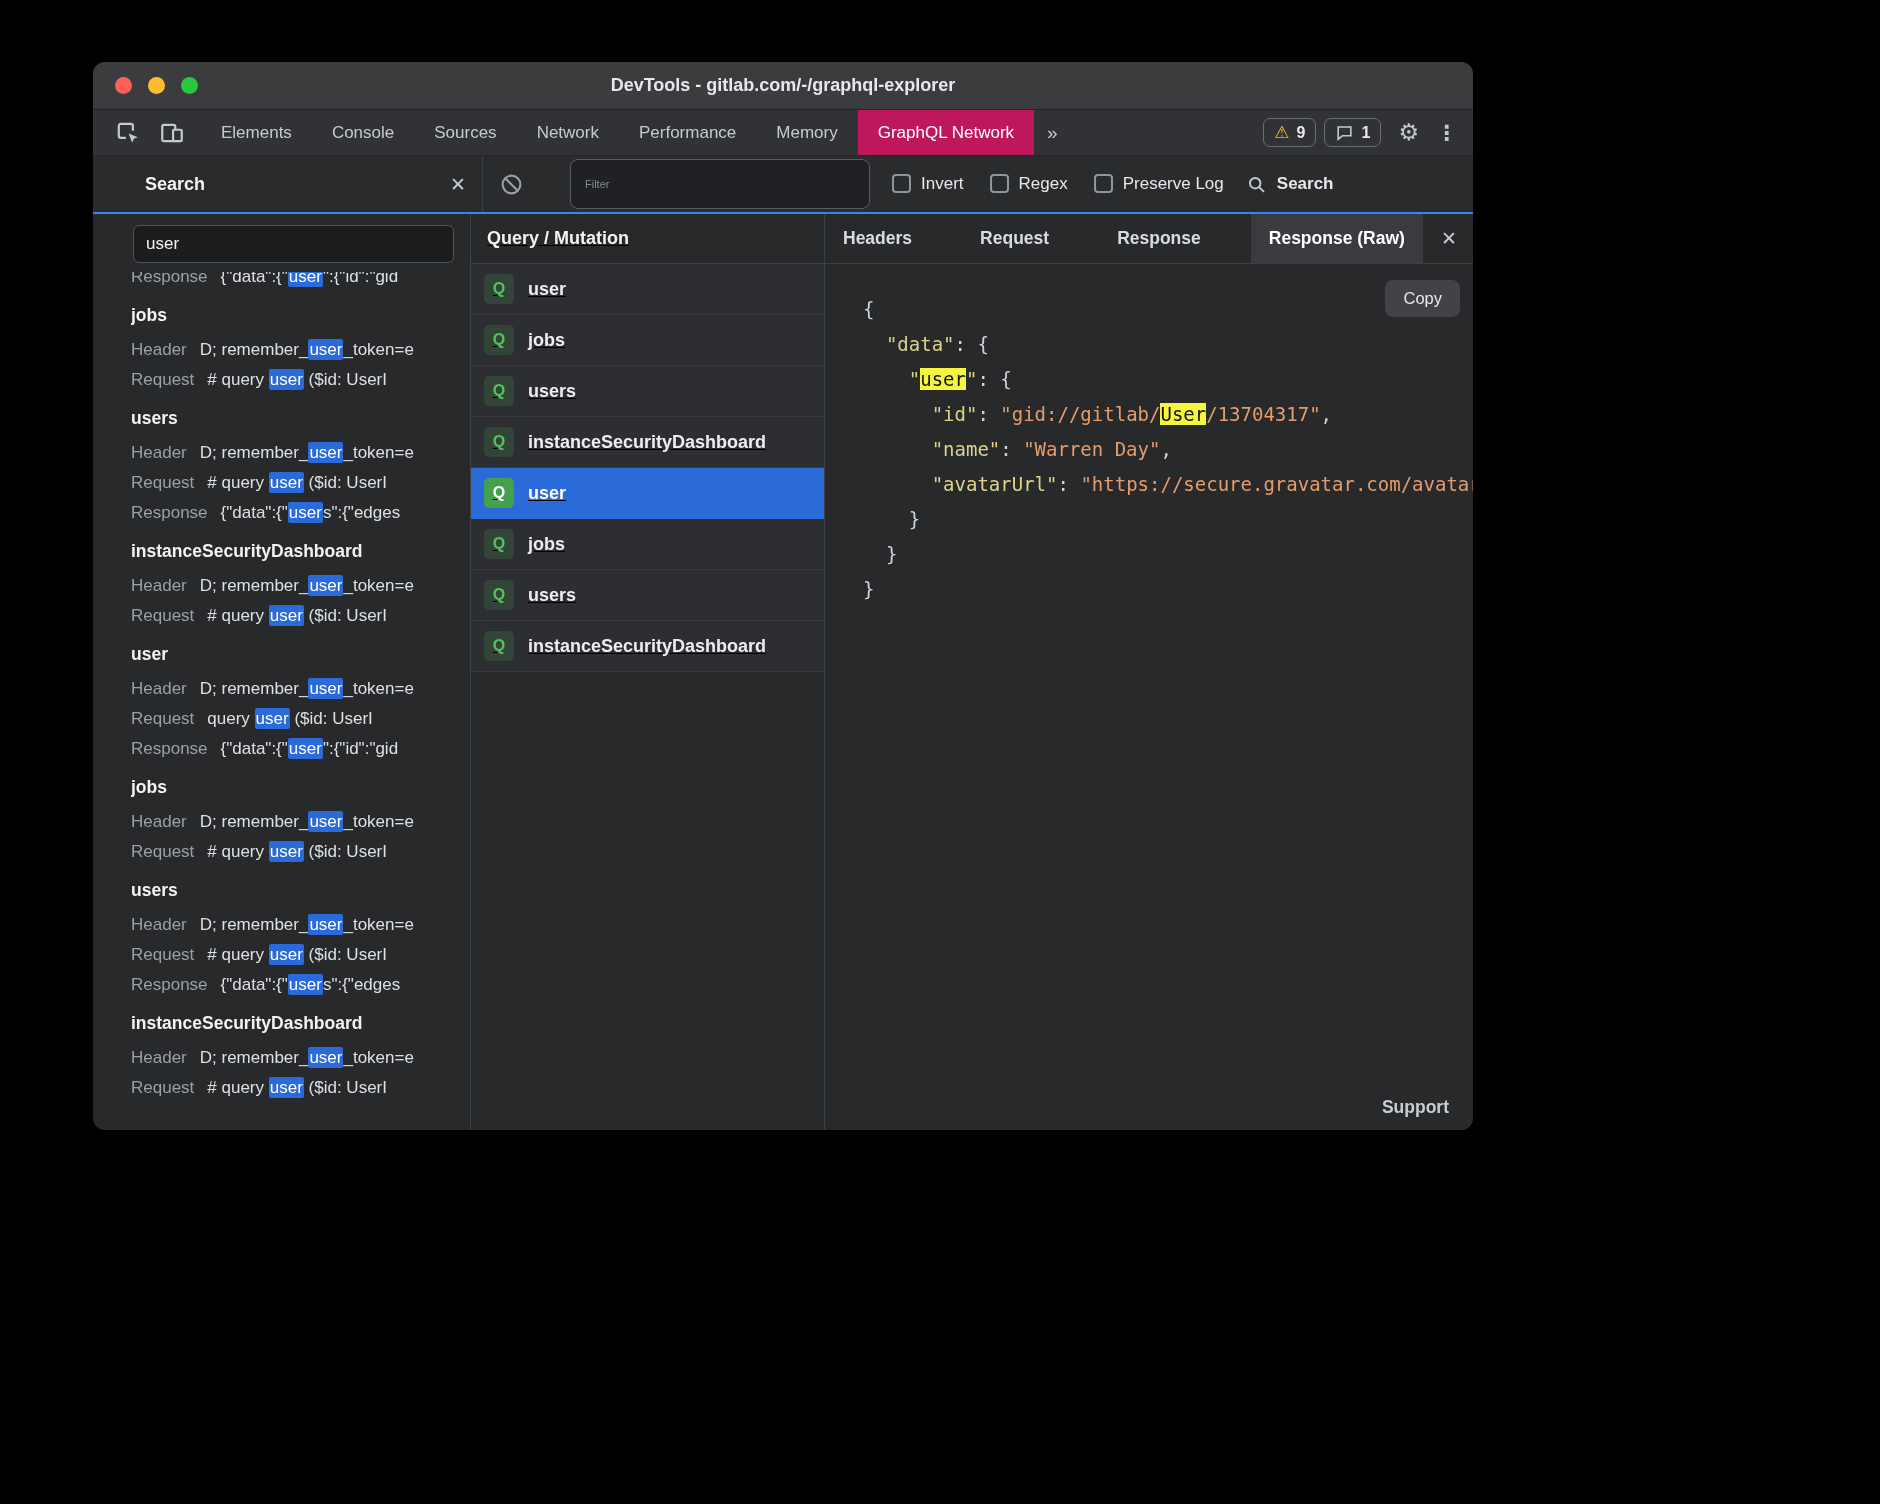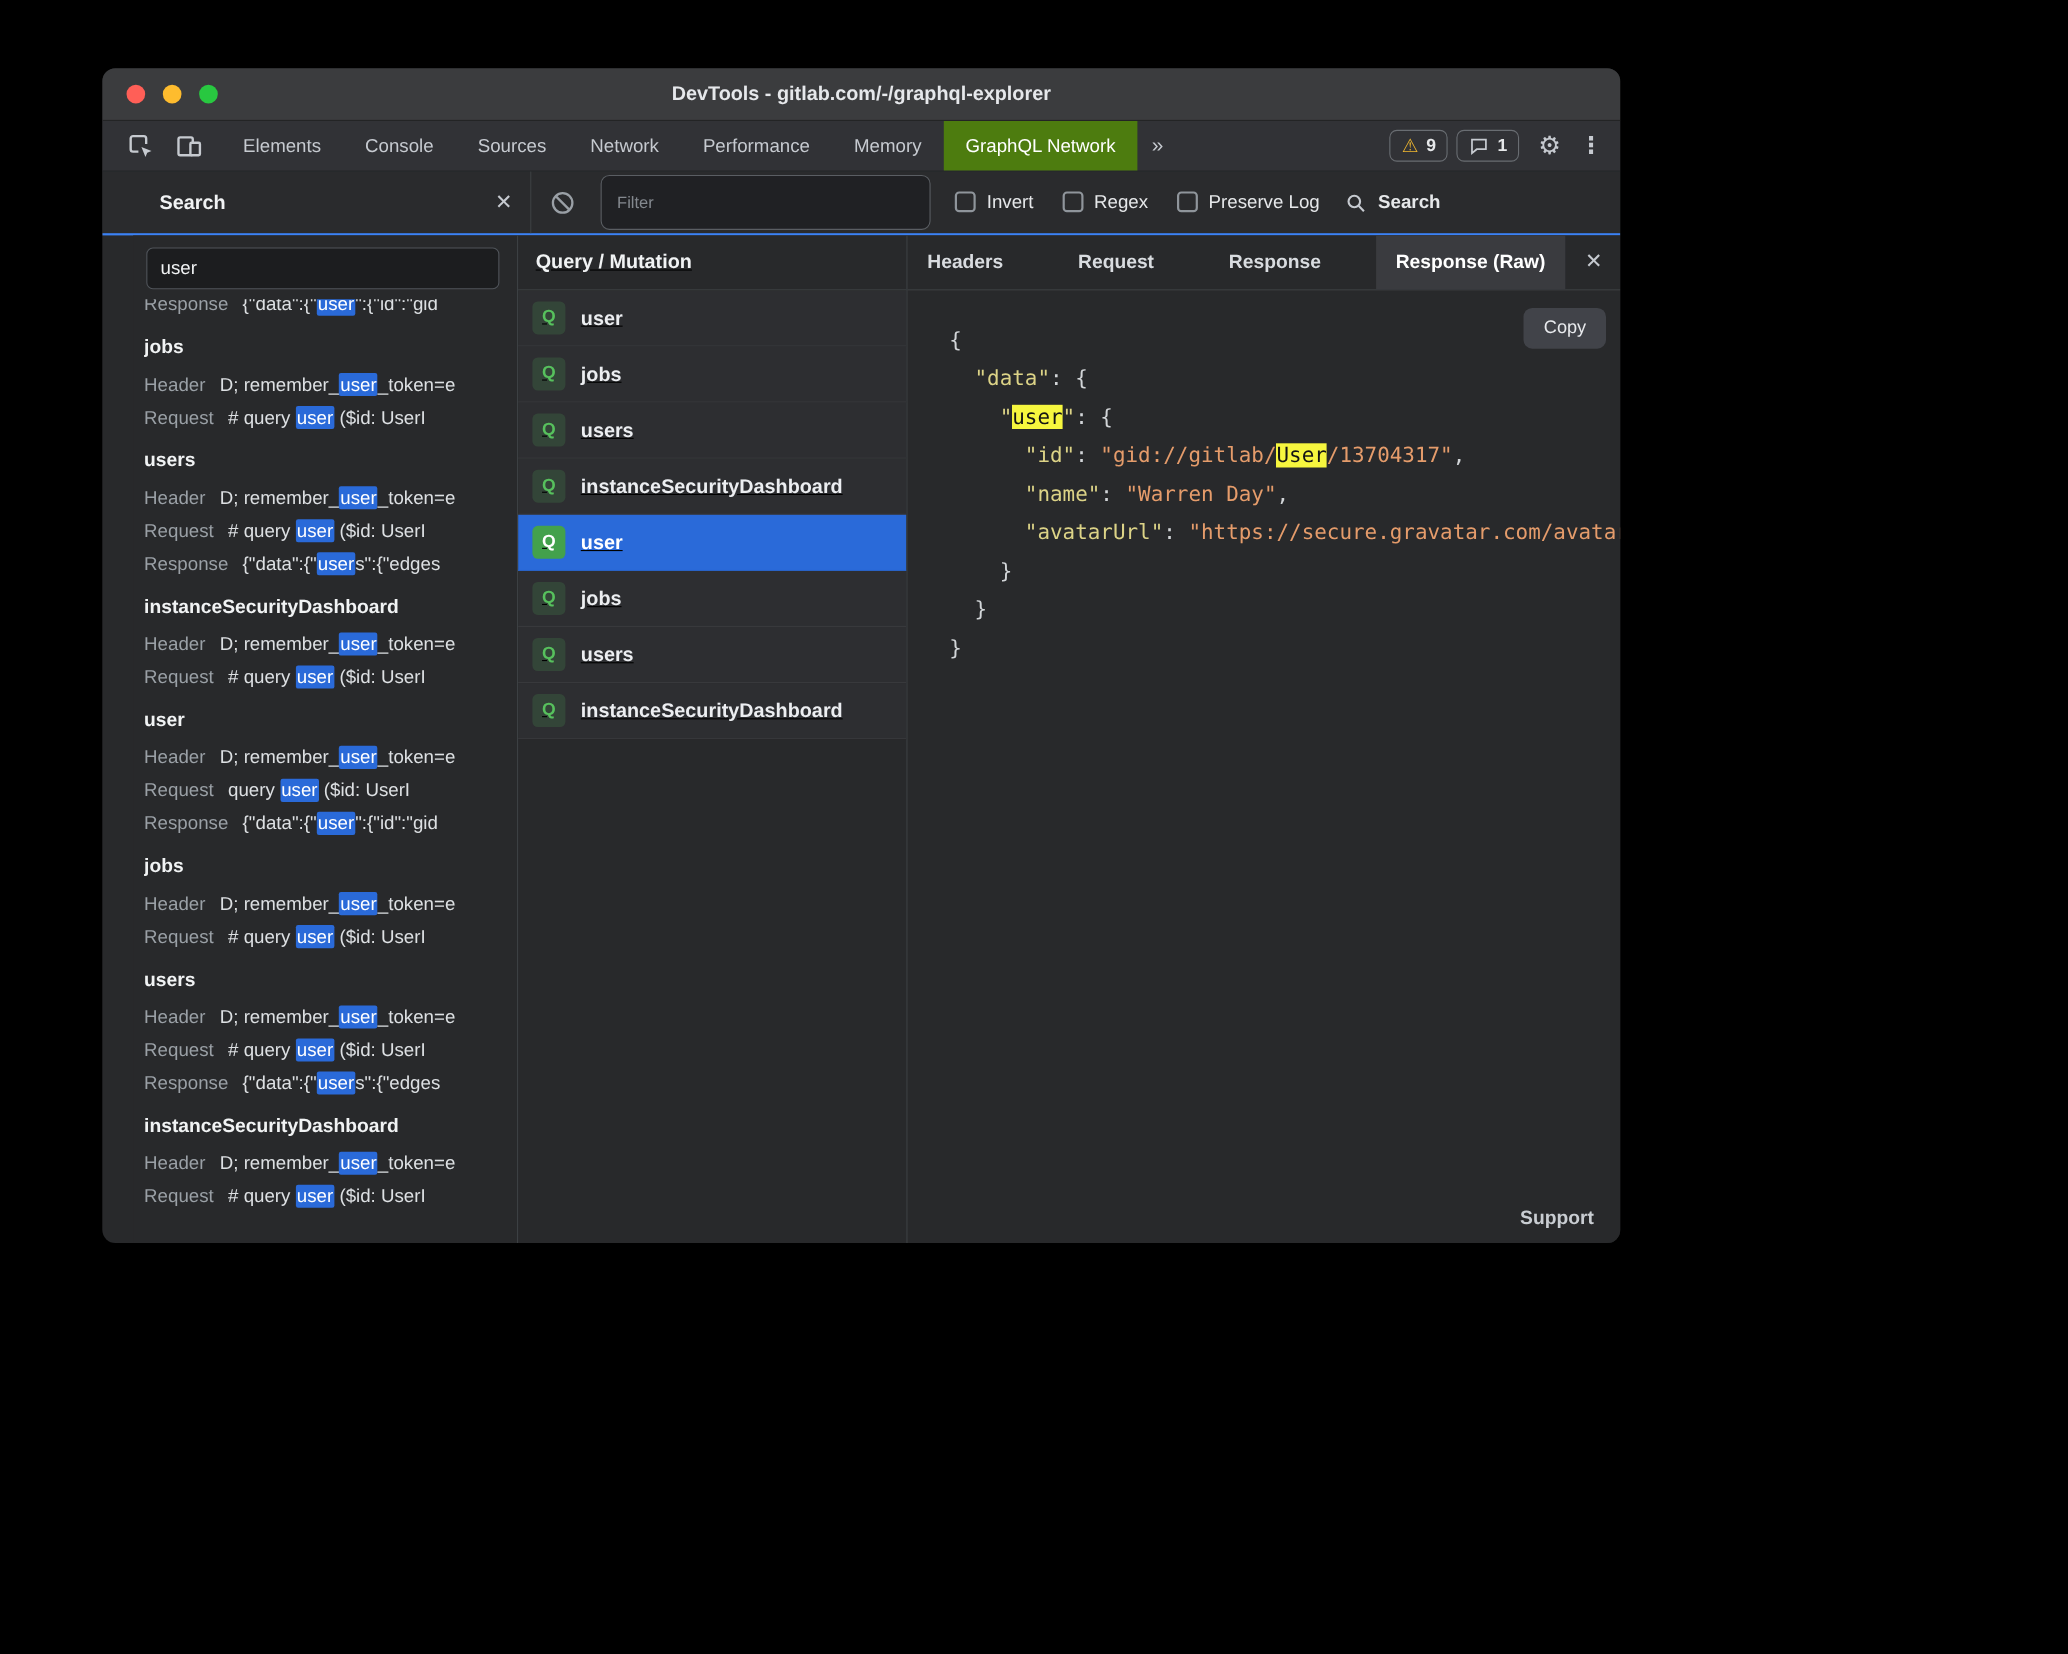--- a/index.html
+++ b/index.html
@@ -35,42 +35,42 @@
 
   
   .tabbar {
     flex: 0 0 46px; background: #313236; display: flex; align-items: stretch;
     border-bottom: 1px solid #242527;
   }
   .tb-icons { display: flex; align-items: center; gap: 18px; padding: 0 16px 0 22px; }
   .tb-icon { display: flex; align-items: center; }
   .dt-tabs { display: flex; align-items: stretch; }
   .dt-tab { display: flex; align-items: center; padding: 0 20px; font-size: 17px; color: #c6cad0; white-space: nowrap; }
-  .dt-tab.active { background: #4d7c0f; color: #fff; }
+  .dt-tab.active { background: #be185d; color: #fff; }
   .overflow { display: flex; align-items: center; padding: 0 13px; color: #c6cad0; font-size: 19px; }
   .tb-right { margin-left: auto; display: flex; align-items: center; gap: 17px; padding-right: 16px; }
   .badge-group { display: flex; gap: 8px; }
   .badge {
     display: flex; align-items: center; gap: 7px; border: 1px solid #696d72;
     border-radius: 7px; padding: 4px 10px; color: #e6e8ea; font-size: 16px; font-weight: 600;
   }
   .warn-glyph { color: var(--warning-yellow, #f0b72f); font-size: 17px; line-height: 1; }
   .tb-glyph { color: #c6cad0; font-size: 23px; line-height: 1; }
   .tb-glyph.kebab { font-size: 21px; font-weight: 700; }
 
   
   .toolbar-row { flex: 0 0 58px; display: flex; align-items: stretch; background: #2a2b2d; border-bottom: 2px solid #3b82f6; padding-left: 40px; }
   .search-head { width: 350px; flex: 0 0 350px; border-right: 1px solid #3c4043; display: flex; align-items: center; padding: 0 16px 0 12px; }
   .search-title { font-size: 18px; font-weight: 700; color: #f1f3f4; }
   .x-glyph { color: #c6cad0; font-size: 19px; line-height: 1; }
   .search-head .x-glyph { margin-left: auto; }
   .net-toolbar { flex: 1; display: flex; align-items: center; gap: 22px; padding: 0 20px 0 16px; }
   .filter-input {
     width: 300px; height: 50px; background: #202124; border: 1px solid #5a5e63;
-    border-radius: 8px; color: #e8eaed; font-size: 15px; padding: 0 14px; font-family: inherit; outline: none;
+    border-radius: 8px; color: #e8eaed; font-size: 11px; padding: 0 14px; font-family: inherit; outline: none; margin-left: 24px;
   }
   .filter-input::placeholder { color: #84898f; }
   .chk-row { display: flex; align-items: center; gap: 26px; }
   .chk { display: flex; align-items: flex-start; gap: 10px; }
   .chk-box { width: 19px; height: 19px; border: 2px solid #8f959b; border-radius: 4px; }
   .chk-label { font-size: 17px; color: #e6e8ea; }
   .search-toggle { display: flex; align-items: center; gap: 10px; font-size: 17px; font-weight: 600; color: #e6e8ea; }
 
   
   .content { flex: 1; display: flex; min-height: 0; background: #28292b; margin-left: 28px; }

